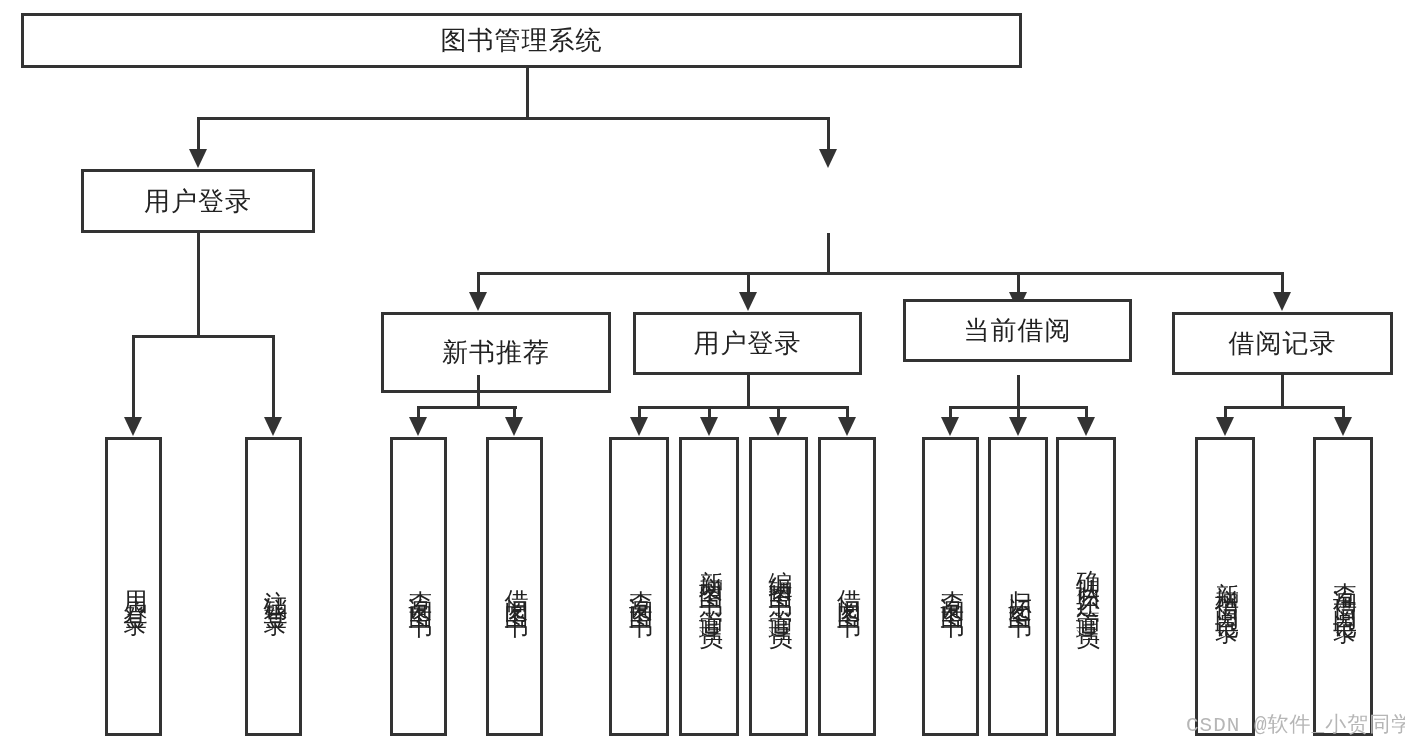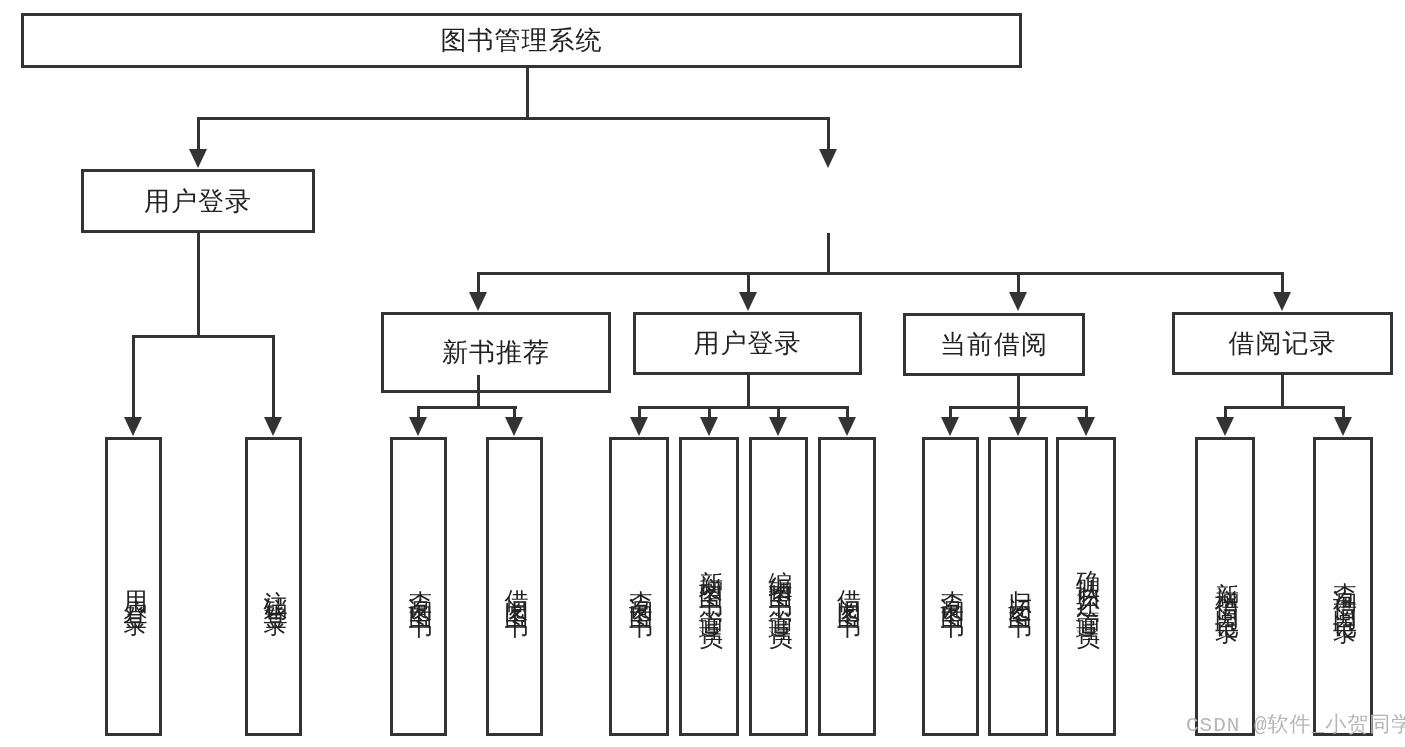--- a/index.html
+++ b/index.html
@@ -99,21 +99,21 @@
   <div class="arrow" style="left:469px; top:292px;"></div>
   <div class="v" style="left:747px; top:272px; height:22px;"></div>
   <div class="arrow" style="left:739px; top:292px;"></div>
   <div class="v" style="left:1017px; top:272px; height:22px;"></div>
   <div class="arrow" style="left:1009px; top:292px;"></div>
   <div class="v" style="left:1281px; top:272px; height:22px;"></div>
   <div class="arrow" style="left:1273px; top:292px;"></div>
 
   <div class="node" style="left:381px; top:312px; width:230px; height:81px;">新书推荐</div>
   <div class="node" style="left:633px; top:312px; width:229px; height:63px;">用户登录</div>
-  <div class="node" style="left:903px; top:313px; width:182px; height:63px;">当前借阅</div>
+  <div class="node" style="left:903px; top:299px; width:229px; height:63px;">当前借阅</div>
   <div class="node" style="left:1172px; top:312px; width:221px; height:63px;">借阅记录</div>
 
   <div class="v" style="left:477px; top:375px; height:33px;"></div>
   <div class="h" style="left:417px; top:406px; width:100px;"></div>
   <div class="v" style="left:417px; top:406px; height:13px;"></div>
   <div class="arrow" style="left:409px; top:417px;"></div>
   <div class="v" style="left:513px; top:406px; height:13px;"></div>
   <div class="arrow" style="left:505px; top:417px;"></div>
 
   <div class="v" style="left:747px; top:375px; height:33px;"></div>

